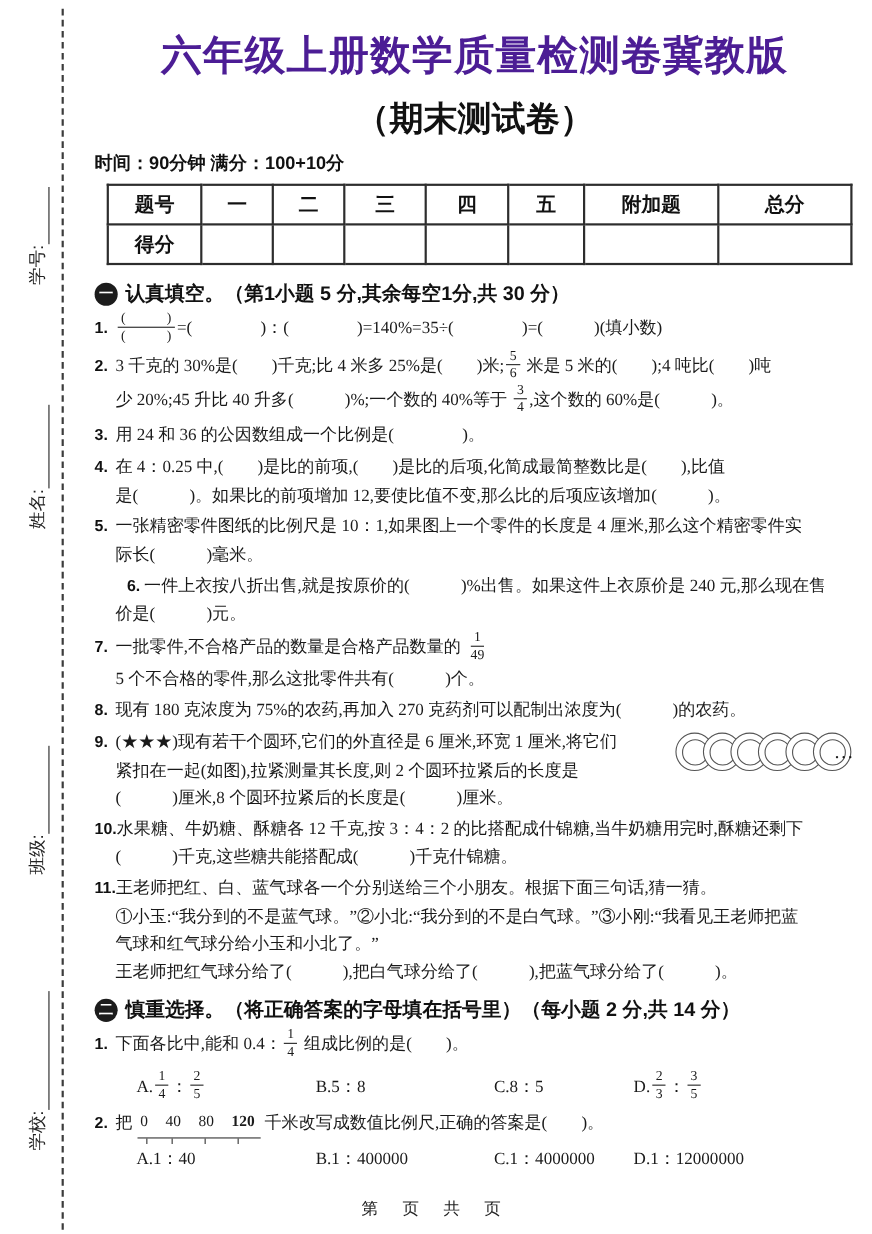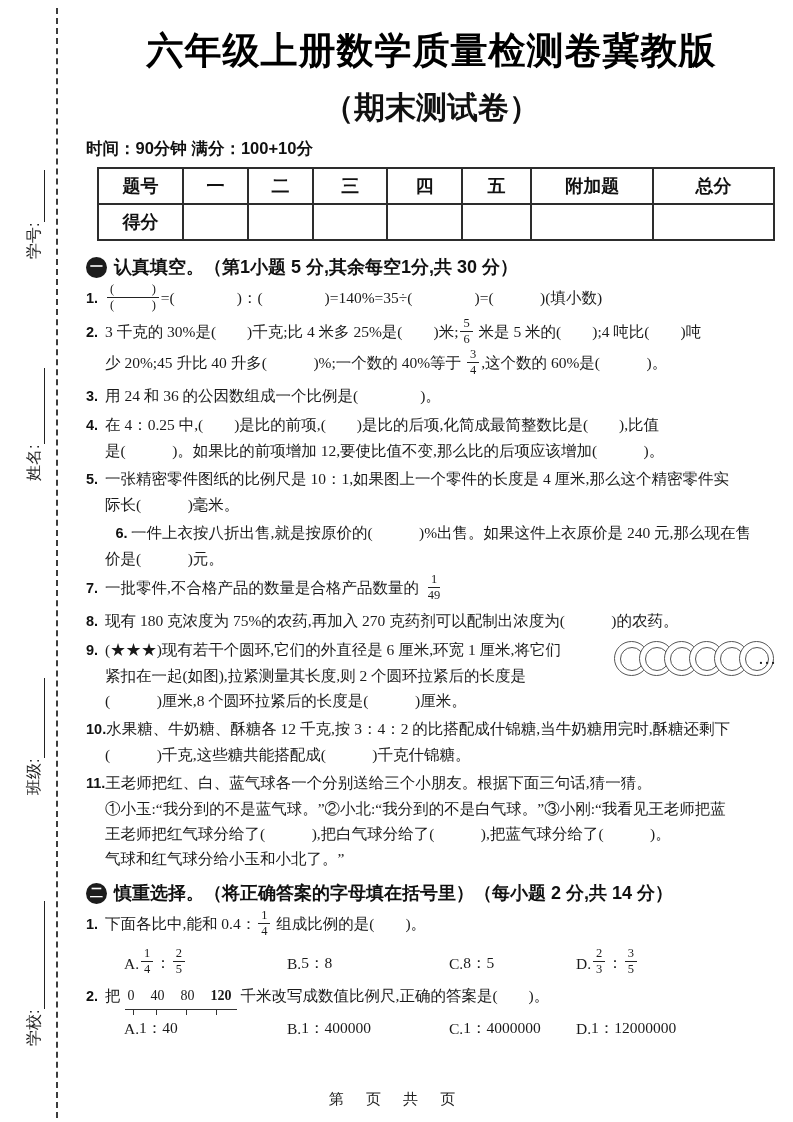--- a/index.html
+++ b/index.html
@@ -14,21 +14,21 @@
              font-size:16px;color:#222;display:flex;align-items:flex-end;}
   .side-line{display:inline-block;border-bottom:1.6px solid #222;height:15px;margin-left:1px;}
   .si1{left:24px;top:259px;} .si1 .side-line{width:52px;}
   .si2{left:24px;top:481px;} .si2 .side-line{width:76px;}
   .si3{left:24px;top:795px;} .si3 .side-line{width:80px;}
   .si4{left:24px;top:1046px;} .si4 .side-line{width:108px;}
 
   .main{position:absolute;left:86px;top:0;width:691px;}
 
   .title{margin:28px 0 8px;text-align:center;font-family:"Liberation Sans","DejaVu Sans",sans-serif;
-         font-weight:700;font-size:37px;line-height:46px;letter-spacing:1px;color:#000000;}
+         font-weight:700;font-size:37px;line-height:46px;letter-spacing:1px;color:#4c1d95;}
   .subtitle{margin:14px 0 0;text-align:center;font-family:"Liberation Sans",sans-serif;
             font-weight:700;font-size:31px;line-height:40px;color:#111;}
   .meta{margin:10px 2px 0 0;font-family:"Liberation Sans",sans-serif;
         font-weight:700;font-size:16.5px;color:#111;}
 
   .score-table{border-collapse:collapse;table-layout:fixed;width:678px;margin:7px 0 0 11px;
                font-family:"Liberation Sans",sans-serif;font-size:18px;font-weight:700;color:#111;}
   .score-table td{border:2px solid #2d2d2d;text-align:center;height:34px;padding:0;margin-top:47px;}
   .score-table col:nth-child(1){width:12.6%;} .score-table col:nth-child(2){width:9.6%;}
   .score-table col:nth-child(3){width:9.6%;}  .score-table col:nth-child(4){width:11%;}
@@ -174,20 +174,21 @@
         </div>
         <div class="q">
           <div class="qline first" style="white-space: nowrap; text-align: center;"><span class="qnum">6.</span><span>一件上衣按八折出售,就是按原价的(　　　)%出售。如果这件上衣原价是 240 元,那么现在售</span></div>
           <div class="qline" style="white-space: nowrap;"><span>价是(　　　)元。</span></div>
         </div>
         <div class="q">
           <div class="qline first" style="white-space: nowrap;"><span class="qnum">7.</span><span>一批零件,不合格产品的数量是合格产品数量的 </span><span class="frac">
               <span class="fn">1</span>
               <span class="fd">49</span>
             </span></div>
+          <div class="qline" style="white-space: nowrap;"><span>5 个不合格的零件,那么这批零件共有(　　　)个。</span></div>
         </div>
         <div class="q">
           <div class="qline first" style="white-space: nowrap;"><span class="qnum">8.</span><span>现有 180 克浓度为 75%的农药,再加入 270 克药剂可以配制出浓度为(　　　)的农药。</span></div>
         </div>
         <div class="q">
           <div class="qline first" style="white-space: nowrap;"><span class="rings">
               <span class="ring">
                 <span class="ring-hole"></span>
               </span>
               <span class="ring">
@@ -210,22 +211,22 @@
           <div class="qline" style="white-space: nowrap;"><span>紧扣在一起(如图),拉紧测量其长度,则 2 个圆环拉紧后的长度是</span></div>
           <div class="qline" style="white-space: nowrap;"><span>(　　　)厘米,8 个圆环拉紧后的长度是(　　　)厘米。</span></div>
         </div>
         <div class="q">
           <div class="qline first" style="white-space: nowrap;"><span class="qnum">10.</span><span>水果糖、牛奶糖、酥糖各 12 千克,按 3：4：2 的比搭配成什锦糖,当牛奶糖用完时,酥糖还剩下</span></div>
           <div class="qline" style="white-space: nowrap;"><span>(　　　)千克,这些糖共能搭配成(　　　)千克什锦糖。</span></div>
         </div>
         <div class="q">
           <div class="qline first" style="white-space: nowrap;"><span class="qnum">11.</span><span>王老师把红、白、蓝气球各一个分别送给三个小朋友。根据下面三句话,猜一猜。</span></div>
           <div class="qline" style="white-space: nowrap;"><span>①小玉:“我分到的不是蓝气球。”②小北:“我分到的不是白气球。”③小刚:“我看见王老师把蓝</span></div>
+          <div class="qline" style="white-space: nowrap;"><span>气球和红气球分给小玉和小北了。”</span></div>
           <div class="qline" style="white-space: nowrap;"><span>王老师把红气球分给了(　　　),把白气球分给了(　　　),把蓝气球分给了(　　　)。</span></div>
-          <div class="qline" style="white-space: nowrap;"><span>气球和红气球分给小玉和小北了。”</span></div>
         </div>
         <div class="sec-head">
           <span class="sec-icon">二</span>
           <span>慎重选择。（将正确答案的字母填在括号里）（每小题 2 分,共 14 分）</span>
         </div>
         <div class="q">
           <div class="qline first" style="white-space: nowrap;"><span class="qnum">1.</span><span>下面各比中,能和 0.4：</span><span class="frac">
               <span class="fn">1</span>
               <span class="fd">4</span>
             </span><span> 组成比例的是(　　)。</span></div>

